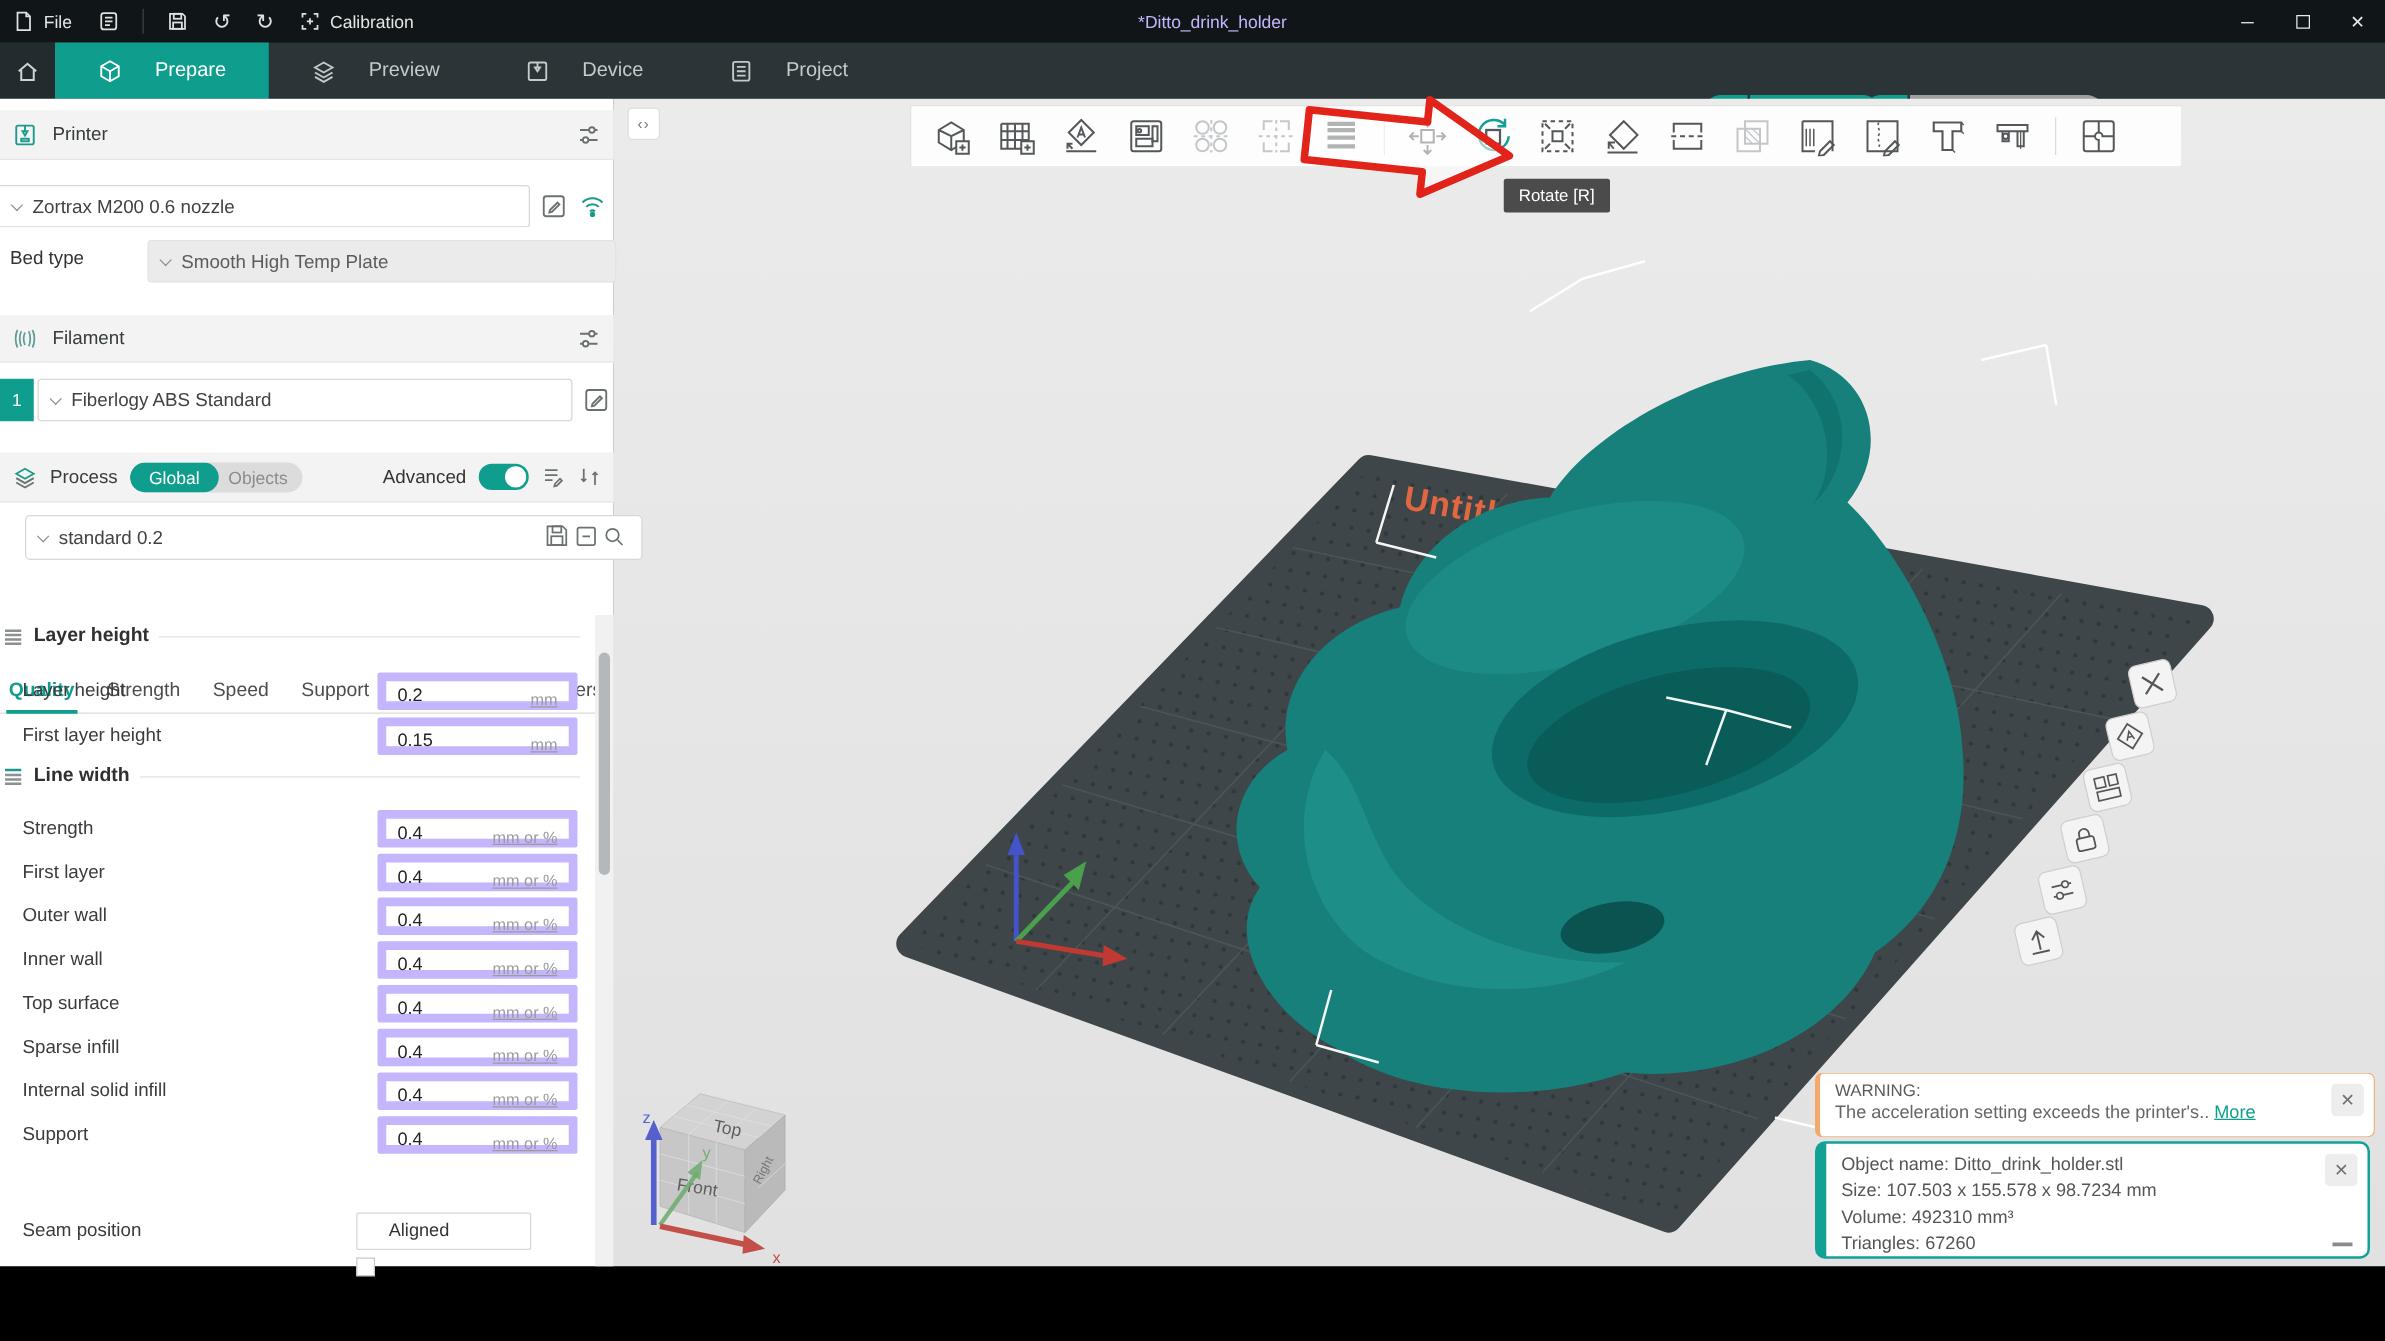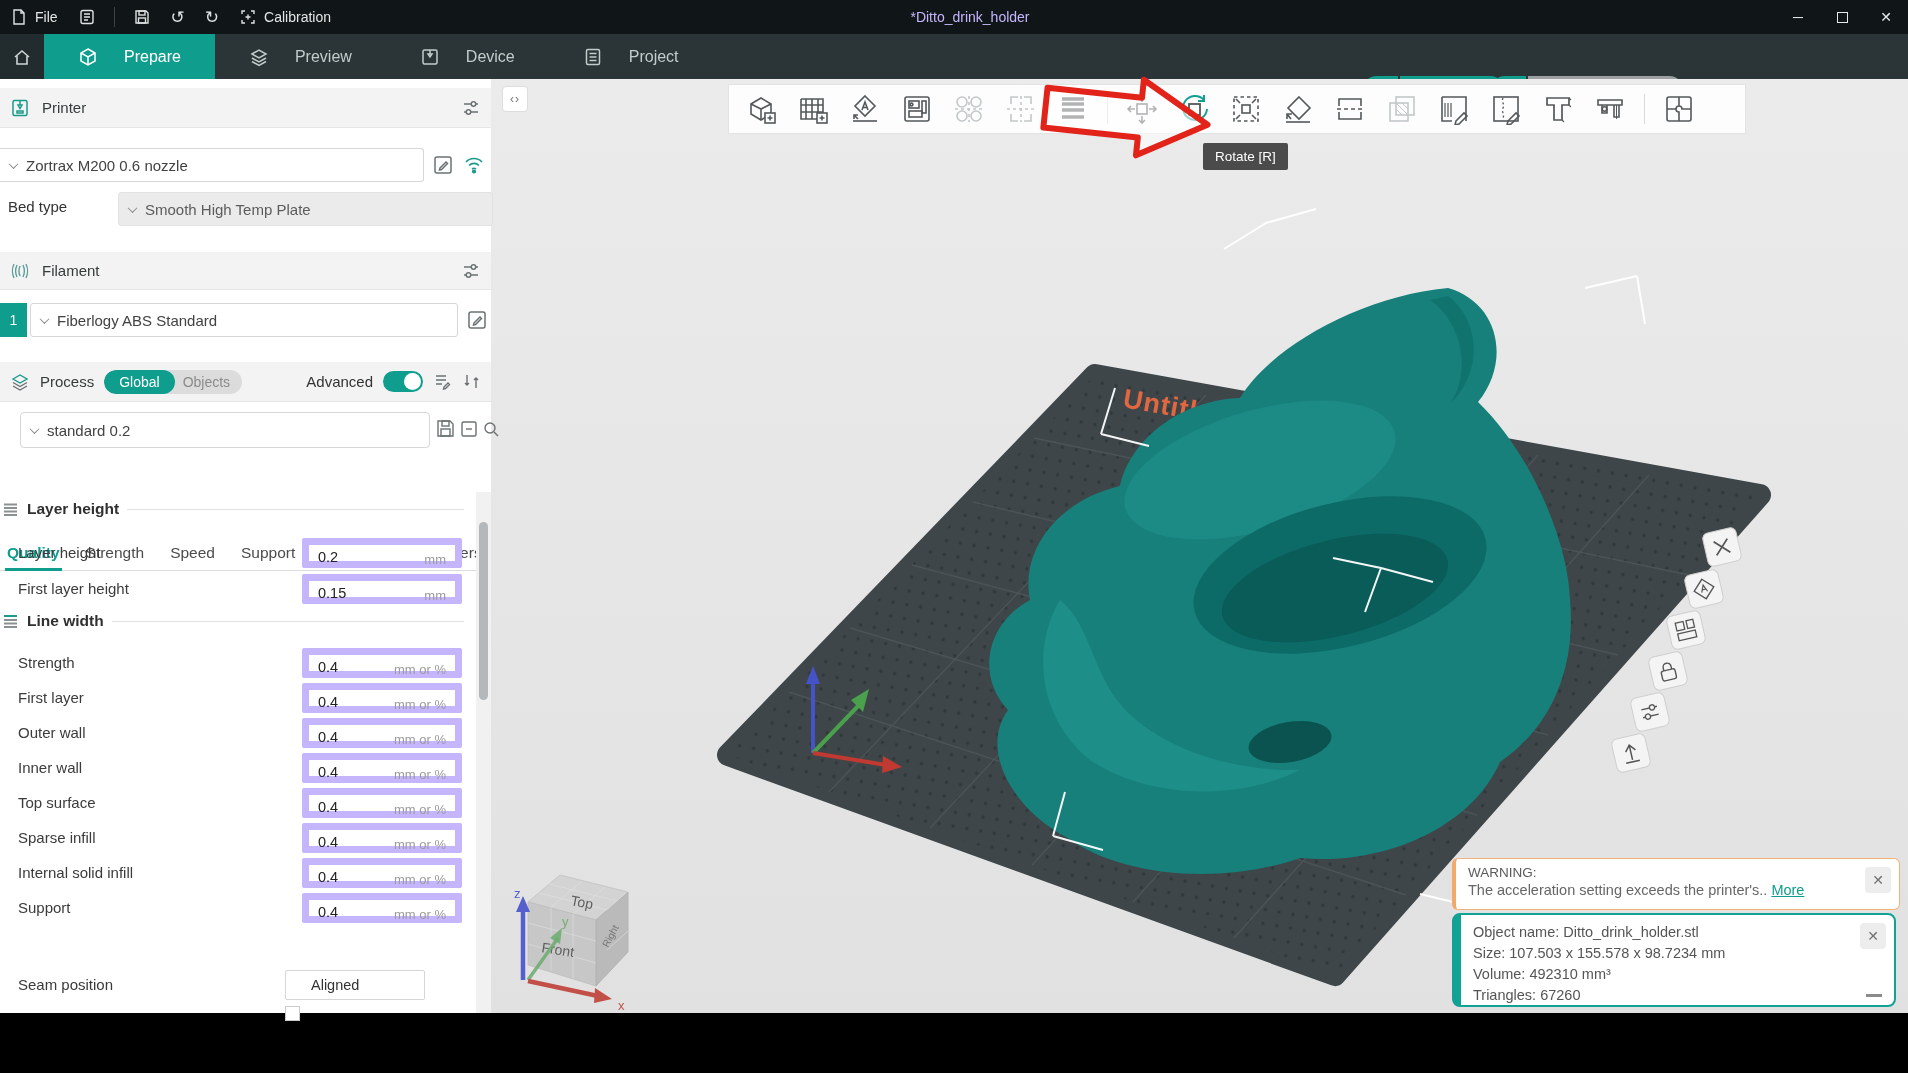--- a/index.html
+++ b/index.html
@@ -48,21 +48,21 @@
   .ptabs { position:absolute; left:0; top:456px; width:476px; border-bottom:1px solid #dcdcdc; height:36px; display:flex; align-items:flex-end; gap:26px; padding:0 0 8px 7px; font-size:15.5px; color:#4c4c4c; }
   .ptab-active { color:#0f9e8e; font-weight:bold; position:relative; }
   .ptab-active::after { content:""; position:absolute; left:-2px; right:-2px; bottom:-9px; height:3px; background:#0f9e8e; }
   .psec { position:absolute; left:0; width:470px; display:flex; align-items:center; gap:8px; padding-left:2px; }
   .psec-title { font-size:15.5px; font-weight:bold; color:#303030; white-space:nowrap; }
   .psec-line { flex:1; border-top:1px solid #e2e2e2; margin-right:6px; }
   .prow { position:absolute; left:0; width:470px; height:30px; }
   .plabel { position:absolute; left:18px; top:6px; font-size:15px; color:#3b3b3b; }
   .pbox { position:absolute; left:302px; top:0; width:160px; height:30px; border:7px solid #c4b5fd; border-radius:2px; background:#fff; }
   .pval { position:absolute; left:9px; top:4px; width:70px; border:none; outline:none; font-size:14.5px; color:#222; font-family:"Liberation Sans",sans-serif; background:transparent; }
-  .punit { position:absolute; right:9px; top:7px; font-size:13px; color:#9b9b9b; }
+  .punit { position:absolute; right:9px; top:7px; font-size:13px; color:#9b9b9b;text-decoration:underline; }
   .psel { position:absolute; left:285px; top:0; width:140px; height:30px; border:1px solid #d6d6d6; border-radius:2px; background:#fff; display:flex; align-items:center; gap:8px; padding:0 9px; font-size:14.5px; color:#333; }
   #scroll-track { left:476px; top:492px; width:15px; height:521px; background:#f1f1f1; }
   #scroll-thumb { left:479px; top:522px; width:9px; height:178px; background:#b4b8ba; border-radius:5px; }
   .mini-icon { flex:none; }
 
   
   #viewport { left:491px; top:79px; width:1417px; height:934px; background:linear-gradient(#ebebeb,#e1e1e1); }
   #collapse-btn { left:502px; top:86px; width:26px; height:26px; background:#fff; border:1px solid #ddd; border-radius:4px; color:#777; font-size:12px; display:flex; align-items:center; justify-content:center; letter-spacing:1px; }
   #toolbar { left:728px; top:84px; width:1018px; height:50px; background:#fdfdfd; border:1px solid #e3e3e3; display:flex; align-items:center; gap:16px; padding:0 14px; }
   .ticon { width:36px; height:36px; display:flex; align-items:center; justify-content:center; flex:none; }
@@ -485,21 +485,21 @@
       <span class="label15" style="margin-left:auto;">Advanced</span>
       <div class="toggle"></div>
       <svg width="19" height="19" viewBox="0 0 19 19" fill="none" stroke="#6b7172" stroke-width="1.4">
           <path d="M3 4h10M3 8h10M3 12h6"></path>
           <path d="M11 15l4-4 1.5 1.5-4 4-2 .5z"></path>
         </svg>
       <svg width="19" height="19" viewBox="0 0 19 19" fill="none" stroke="#6b7172" stroke-width="1.4">
           <path d="M5 3v10M3 11l2 2 2-2M14 16V6M12 8l2-2 2 2"></path>
         </svg>
     </div>
-    <div class="combo" style="left:20px;top:333px;width:410px;height:36px;border-radius:4px;">
+    <div class="combo" style="left:20px;top:333px;width:494px;height:36px;border-radius:4px;">
       <span class="chev"></span>
       <span>standard 0.2</span>
     </div>
     <svg class="abs" style="left:435px;top:339px;" width="21" height="21" viewBox="0 0 21 21" fill="none" stroke="#6b7172" stroke-width="1.4">
         <path d="M3 3h12l3 3v12H3z"></path>
         <rect x="7" y="3" width="7" height="5"></rect>
         <rect x="6" y="11" width="9" height="7"></rect>
       </svg>
     <svg class="abs" style="left:459px;top:340px;" width="20" height="20" viewBox="0 0 20 20" fill="none" stroke="#6b7172" stroke-width="1.4">
         <rect x="3" y="3" width="14" height="14" rx="1.5"></rect>

